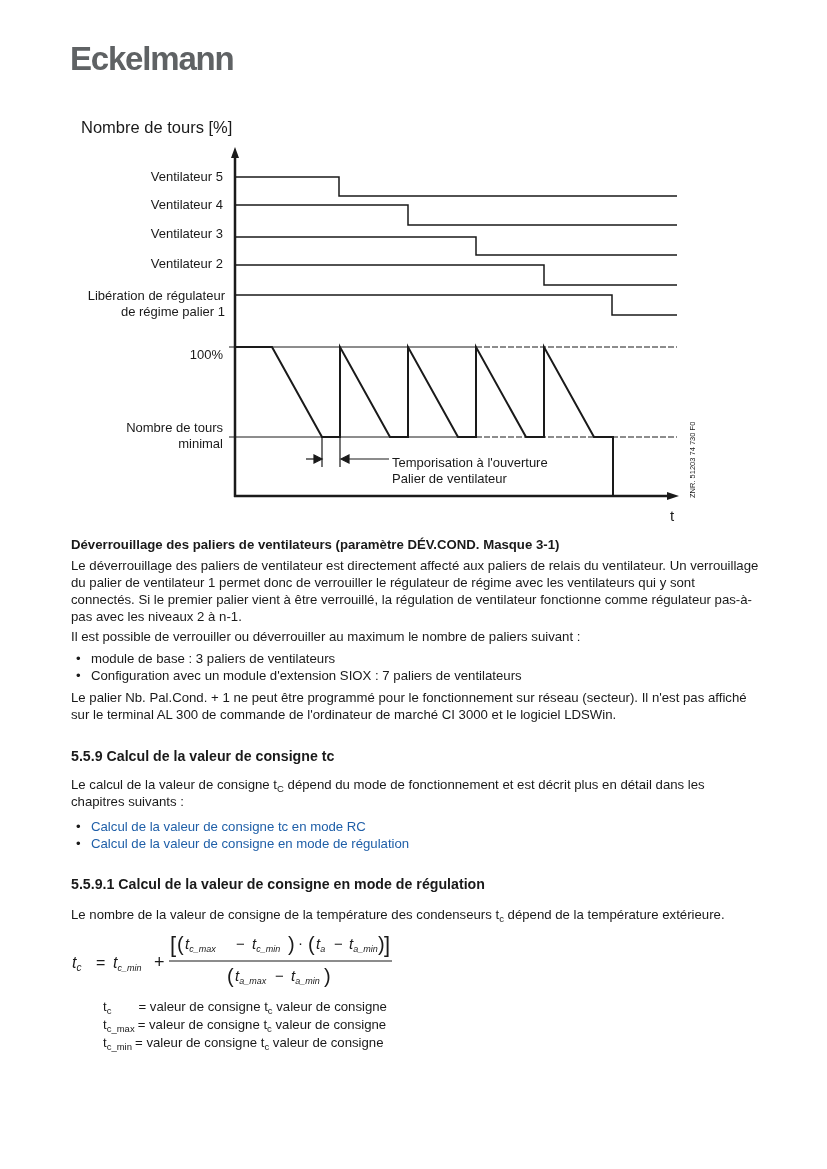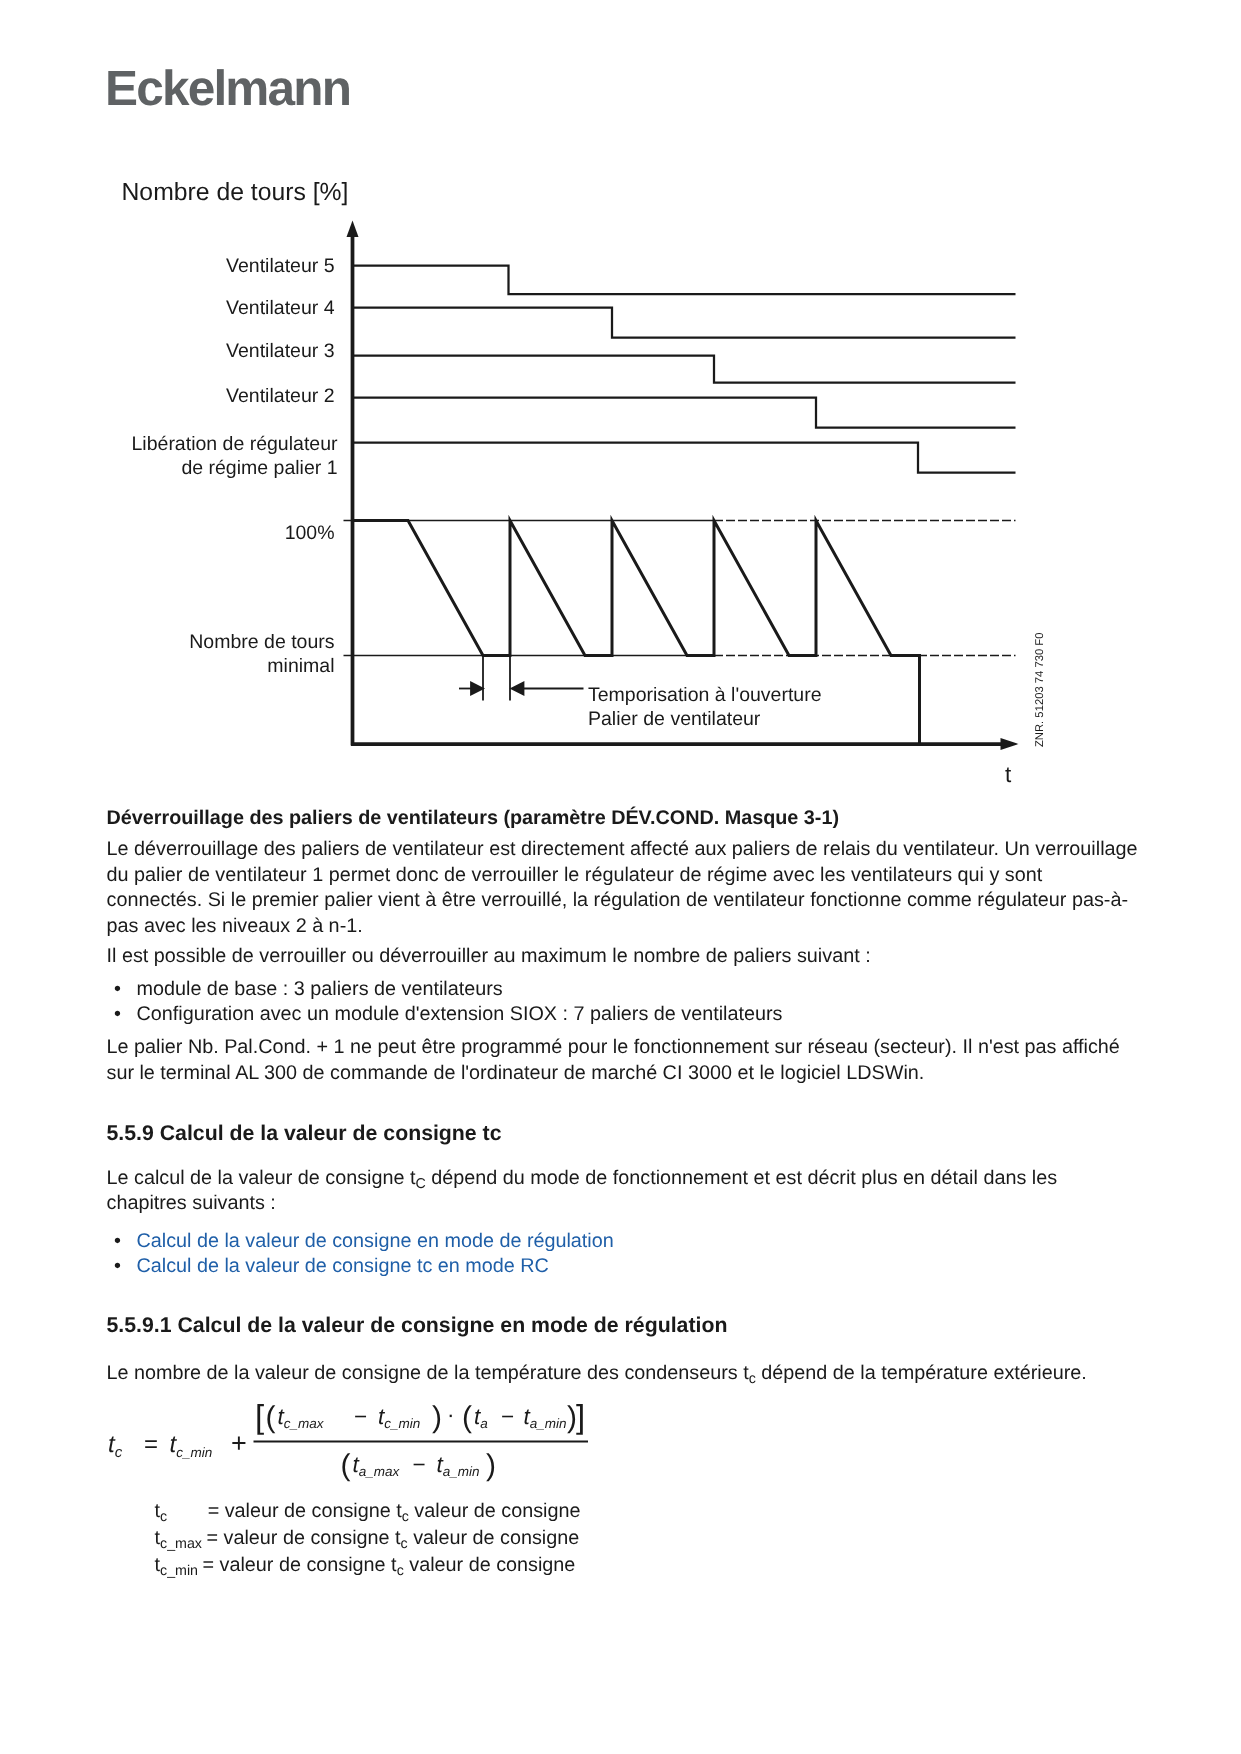--- a/index.html
+++ b/index.html
@@ -85,22 +85,22 @@
 <div class="txt" style="top:628px;">Il est possible de verrouiller ou déverrouiller au maximum le nombre de paliers suivant :</div>
 <ul class="txt bul" style="top:650px;">
   <li>module de base : 3 paliers de ventilateurs</li>
   <li>Configuration avec un module d'extension SIOX : 7 paliers de ventilateurs</li>
 </ul>
 <div class="txt" style="top:689px;">Le palier Nb. Pal.Cond. + 1 ne peut être programmé pour le fonctionnement sur réseau (secteur). Il n'est pas affiché sur le terminal AL 300 de commande de l'ordinateur de marché CI 3000 et le logiciel LDSWin.</div>
 
 <div class="txt h3" style="top:748px;">5.5.9  Calcul de la valeur de consigne tc</div>
 <div class="txt" style="top:776px;"><span>Le calcul de la valeur de consigne t</span><sub>C</sub><span> dépend du mode de fonctionnement et est décrit plus en détail dans les chapitres suivants :</span></div>
 <ul class="txt bul" style="top:818px;">
+  <li><span class="link">Calcul de la valeur de consigne tc en mode RC</span></li>
   <li><span class="link">Calcul de la valeur de consigne en mode de régulation</span></li>
-  <li><span class="link">Calcul de la valeur de consigne tc en mode RC</span></li>
 </ul>
 
 <div class="txt h3" style="top:876px;">5.5.9.1  Calcul de la valeur de consigne en mode de régulation</div>
 <div class="txt" style="top:906px;"><span>Le nombre de la valeur de consigne de la température des condenseurs t</span><sub>c</sub><span> dépend de la température extérieure.</span></div>
 
 <svg class="formula-svg" style="position:absolute;left:66px;top:924px;" width="330" height="70">
   <g font-family="Liberation Sans, sans-serif" font-style="italic" fill="#1a1a1a">
     <text x="6" y="44" font-size="16"><tspan>t</tspan><tspan font-size="10" dy="3">c</tspan></text>
     <text x="30" y="44" font-size="16" font-style="normal">=</text>
     <text x="47" y="44" font-size="16"><tspan>t</tspan><tspan font-size="9" dy="3">c_min</tspan></text>

